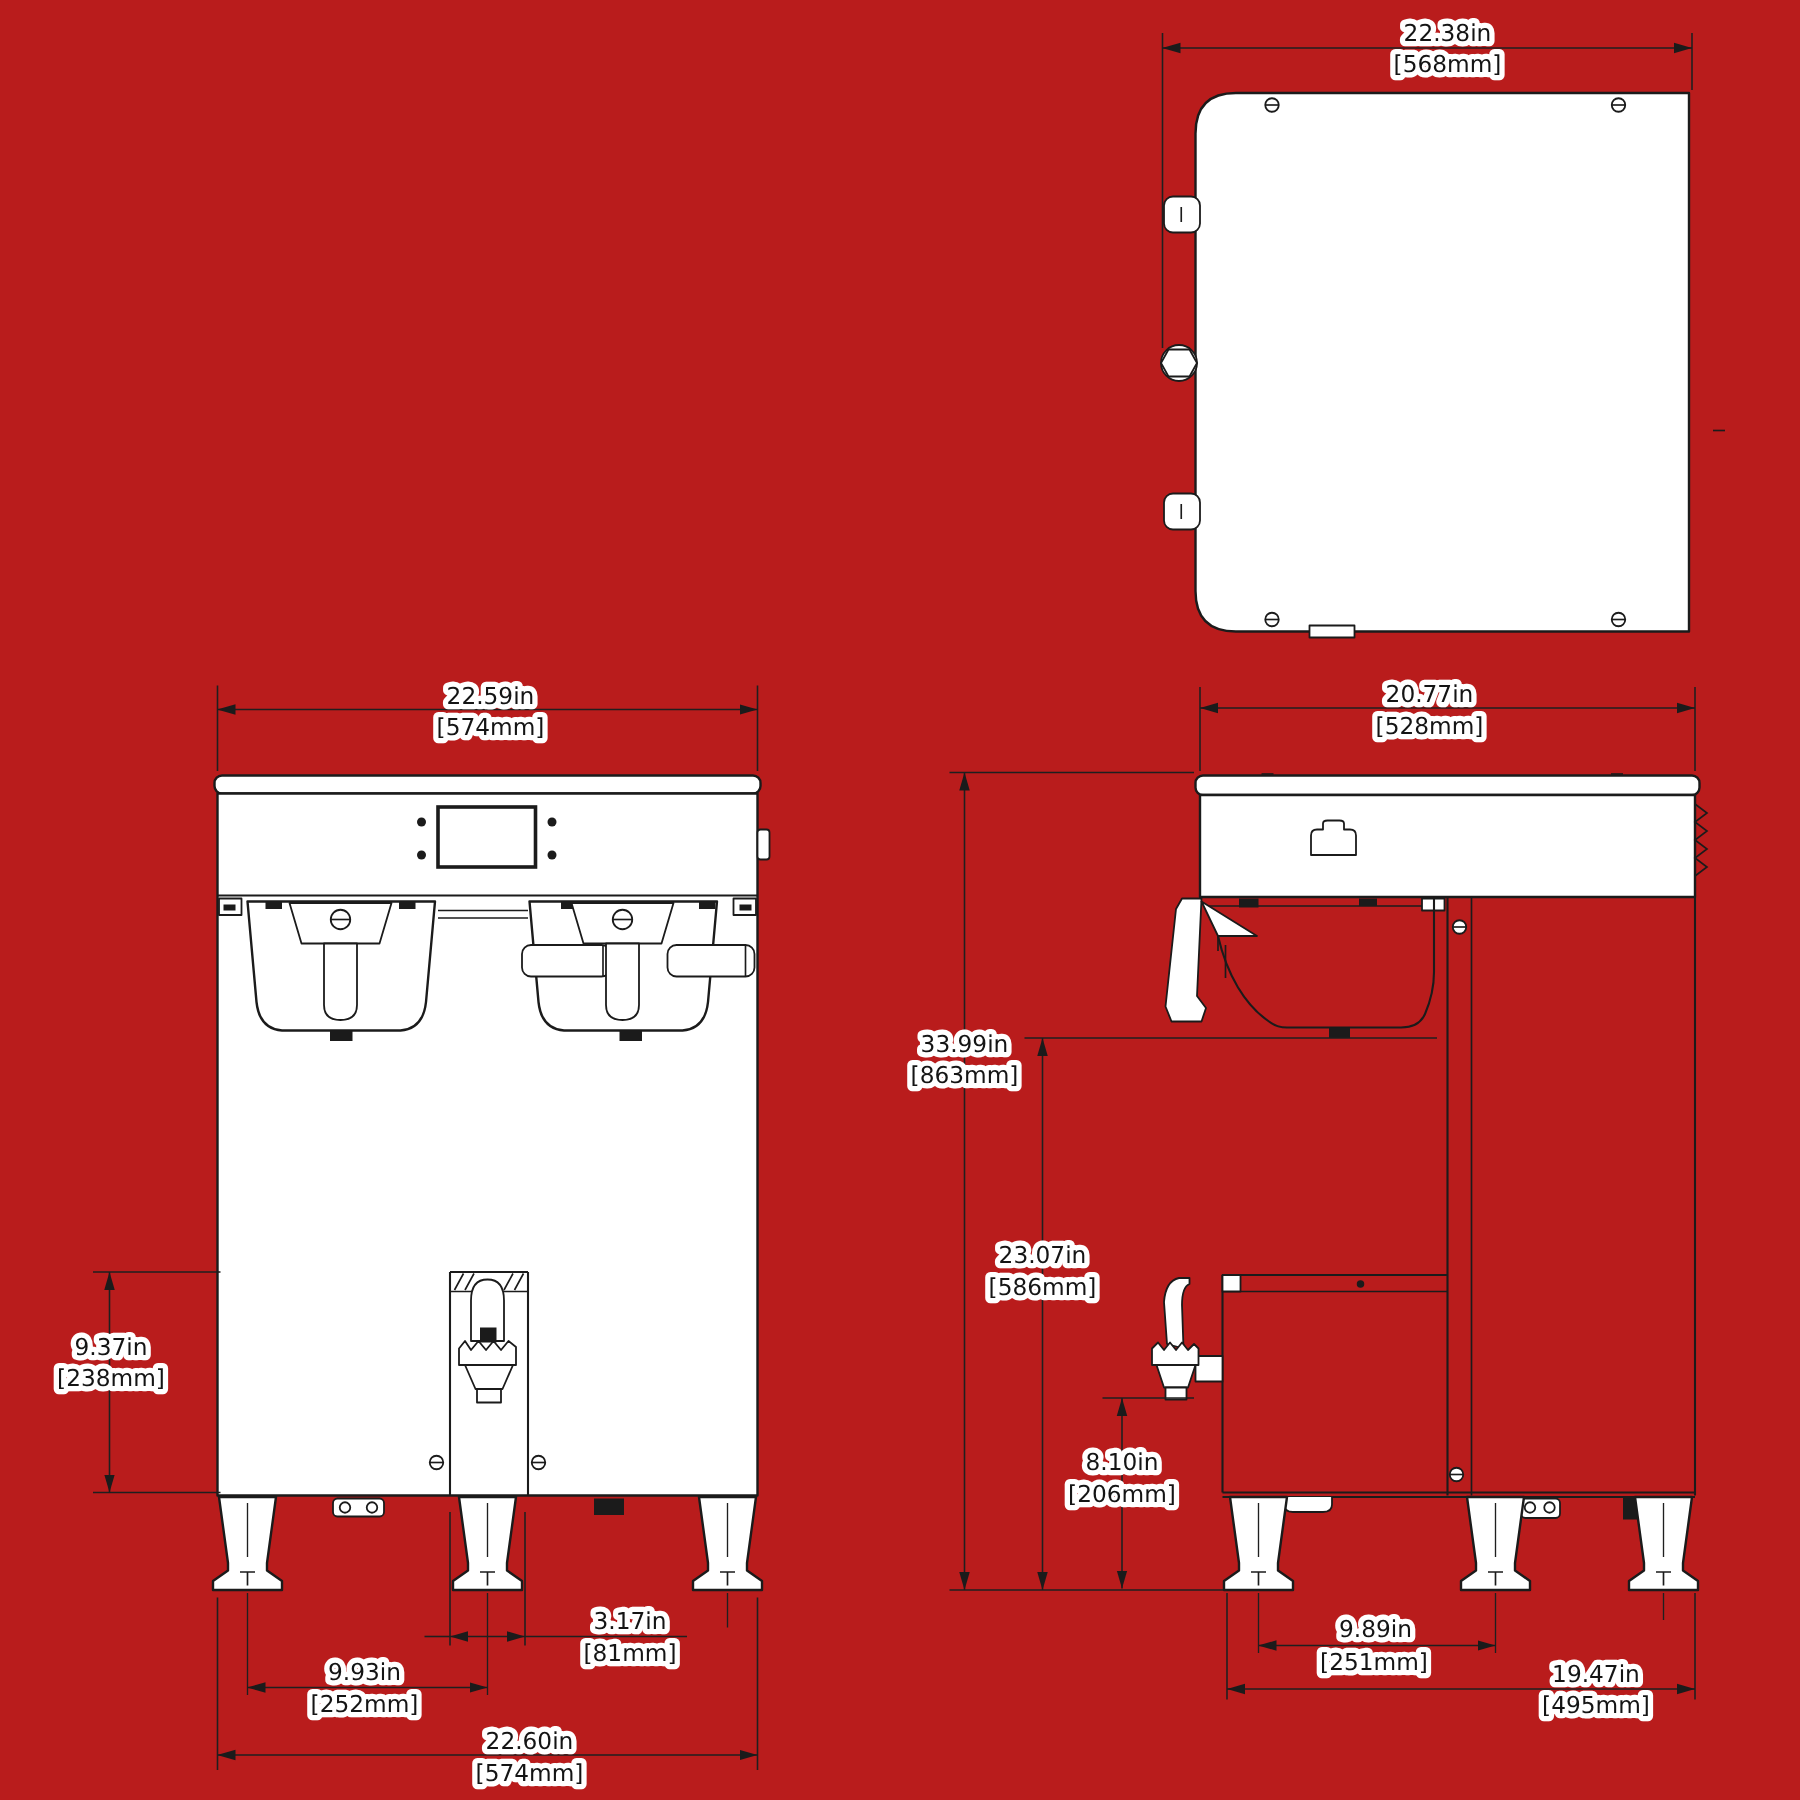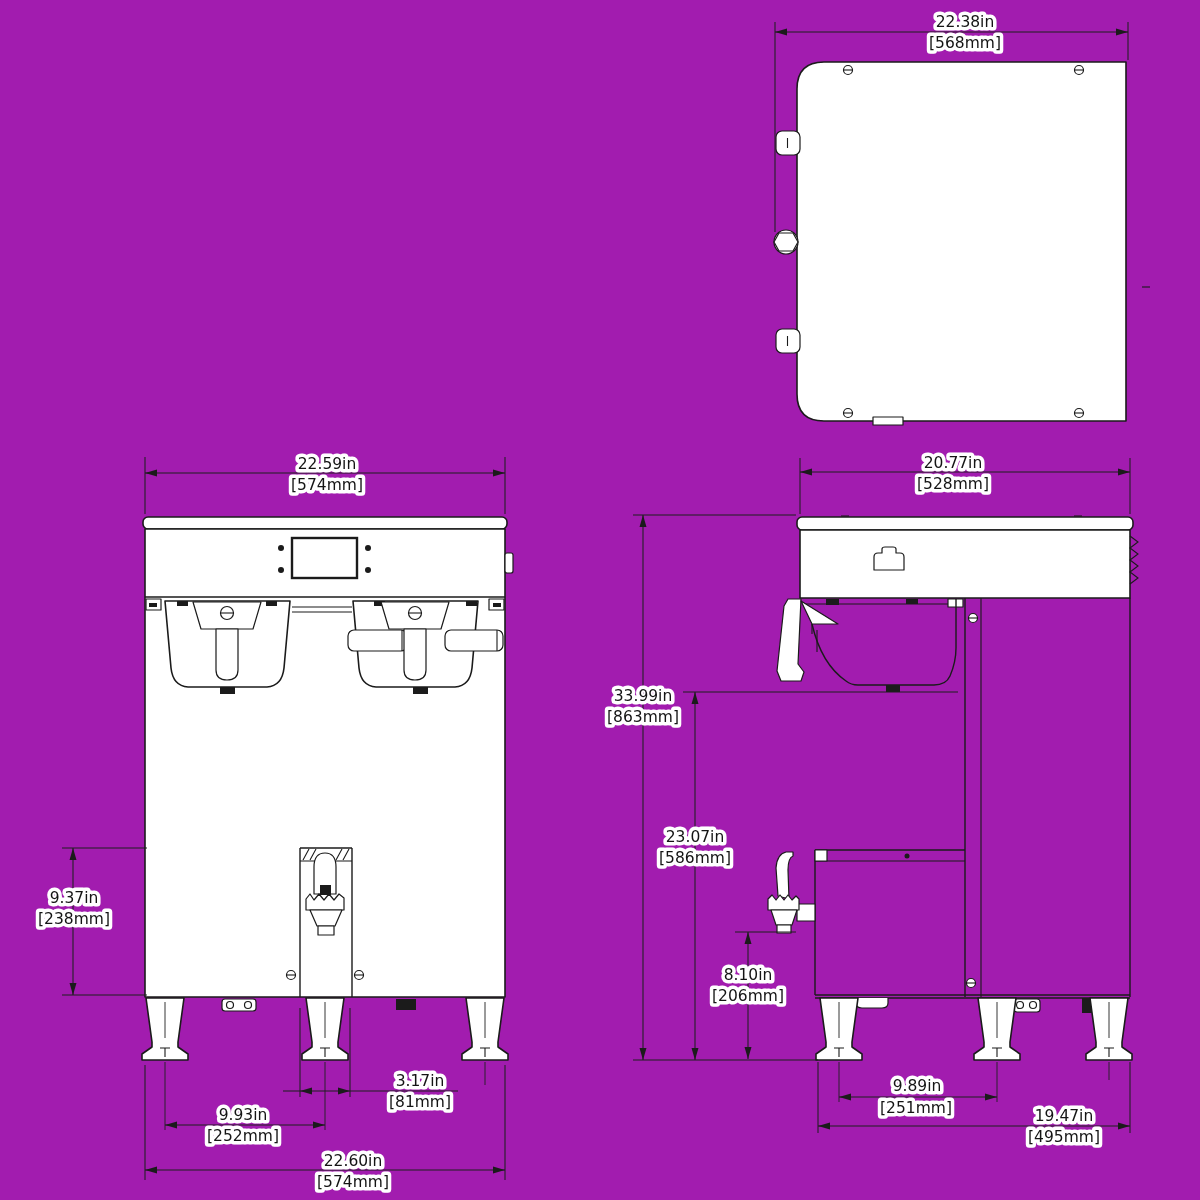--- a/index.html
+++ b/index.html
@@ -1,16 +1,16 @@
 <!DOCTYPE html>
 <html><head>
 <meta charset="utf-8">
 <style>
   html,body{margin:0;padding:0;background:#fff;}
-  .stage{position:relative;width:1200px;height:1200px;background:#a21caf;overflow:hidden;
+  .stage{position:relative;width:1200px;height:1200px;background:#b91c1c;overflow:hidden;
          font-family:"DejaVu Sans",sans-serif;}
   svg{display:block;}
   .ol{fill:#ffffff;stroke:#1b1b1b;stroke-width:1.6;stroke-linejoin:round;}
   .ol2{fill:#ffffff;stroke:#1b1b1b;stroke-width:1.2;stroke-linejoin:round;}
   .ln{fill:none;stroke:#1b1b1b;stroke-width:1.4;stroke-linejoin:round;}
   .ln2{fill:none;stroke:#1b1b1b;stroke-width:1.1;}
   .dk{fill:#1b1b1b;stroke:none;}
   .dim{fill:none;stroke:#1f1f1f;stroke-width:1.05;}
   .cl{fill:none;stroke:#1f1f1f;stroke-width:0.9;}
   .dimtxt{font-family:"DejaVu Sans",sans-serif;font-size:15.5px;fill:#141414;

